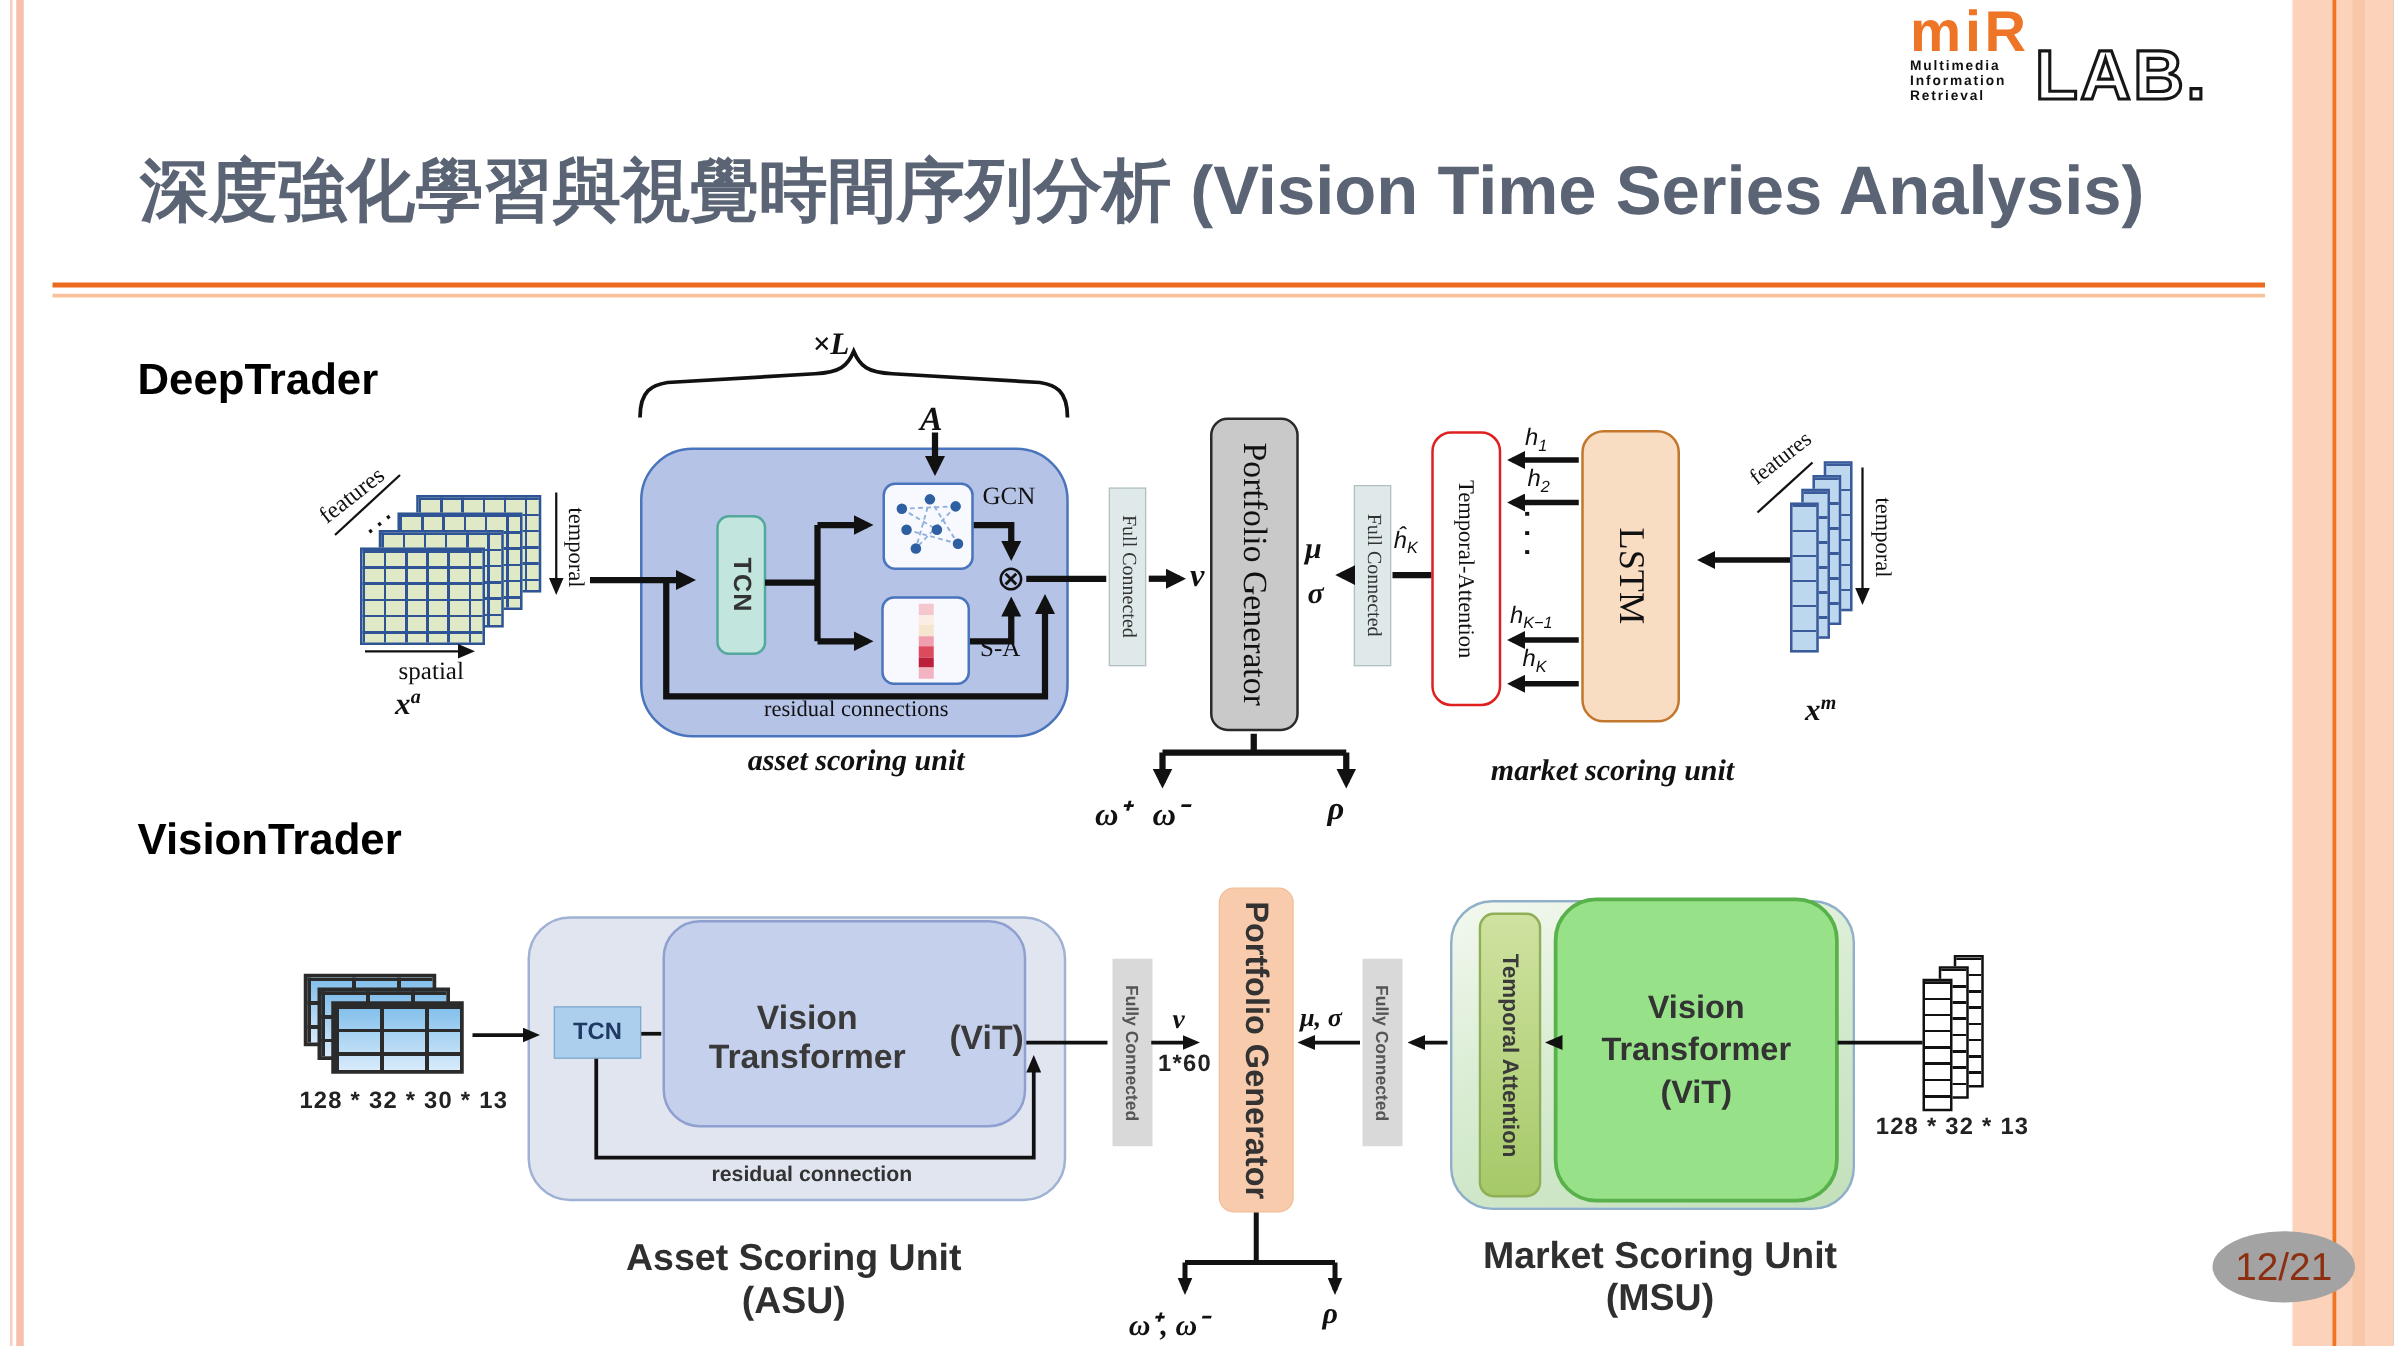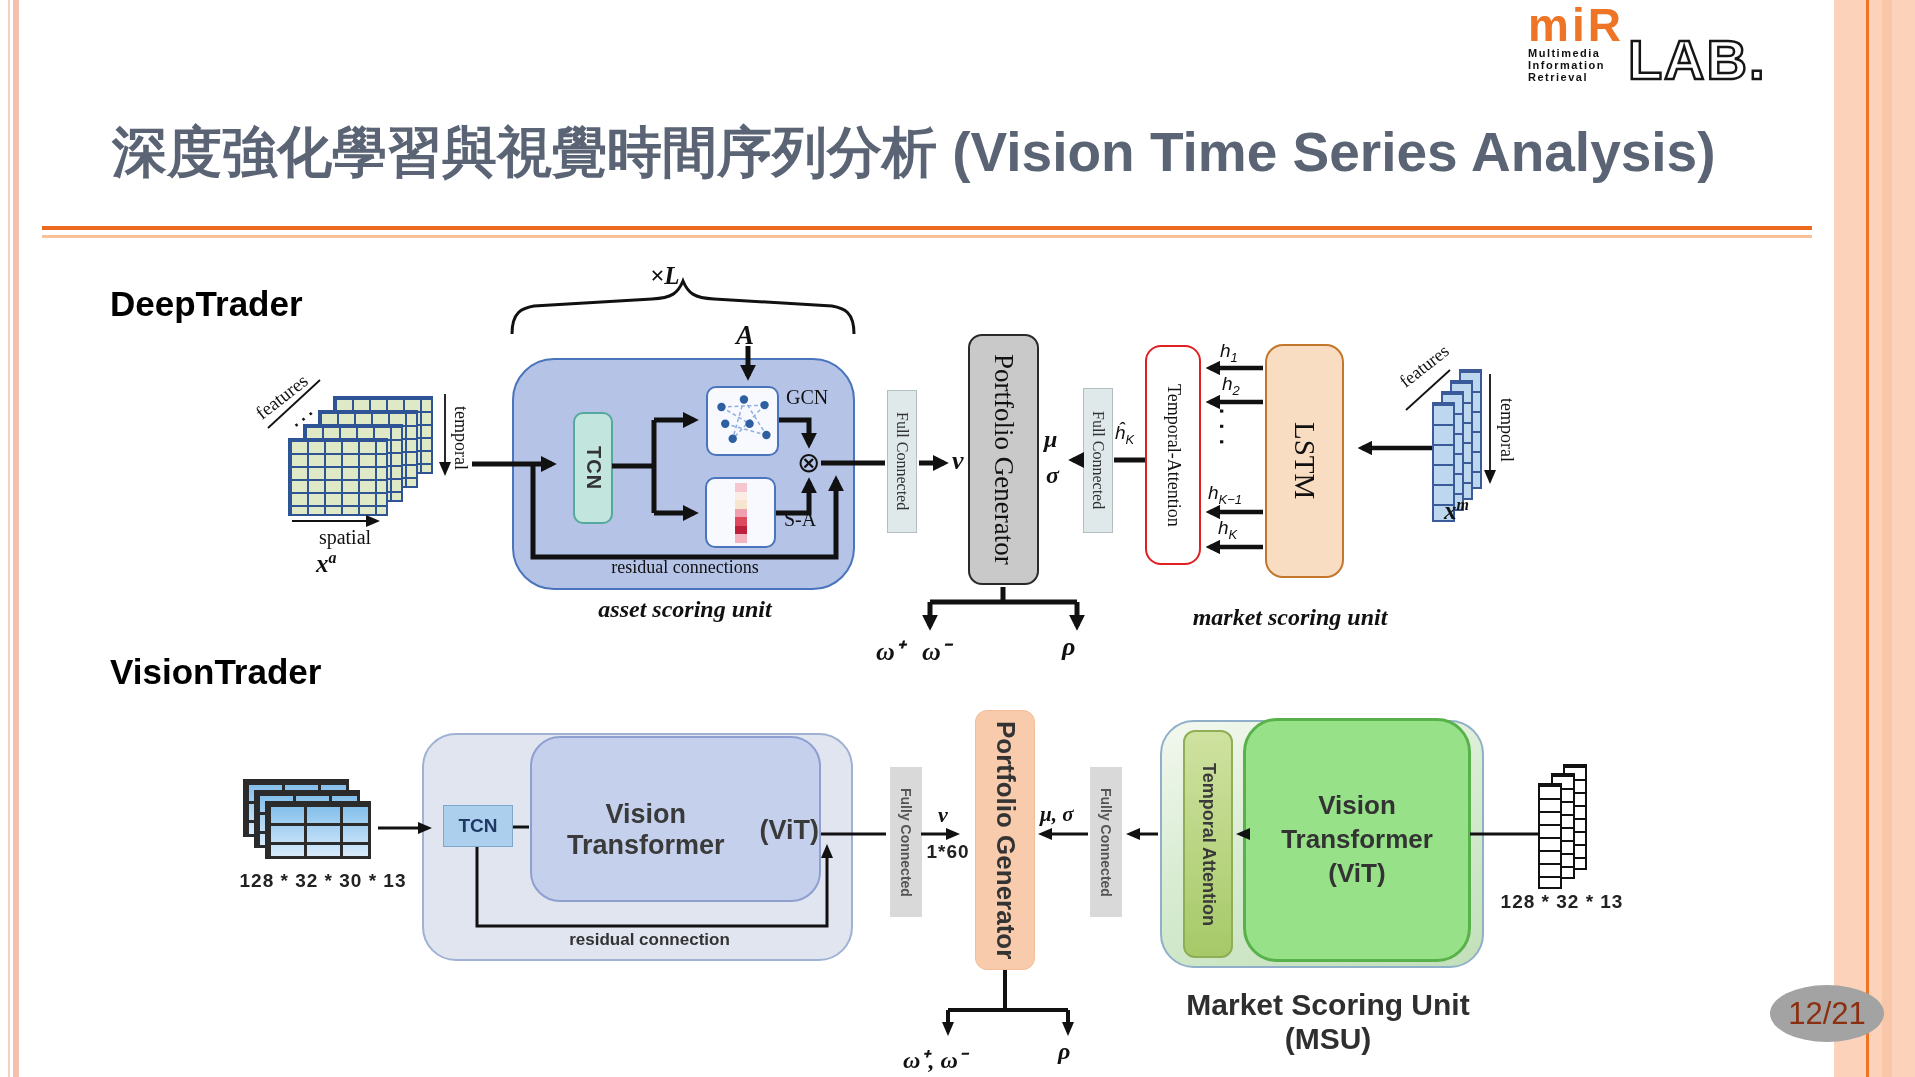--- a/index.html
+++ b/index.html
@@ -180,36 +180,37 @@
   <div class="abs hlab" style="left:1218px;top:517px;"><span>h</span><sub>K</sub></div>
   <div class="box lstm vt serif">LSTM</div>
   <div class="box serif" style="left:1180px;top:604px;width:220px;font-size:24px;font-style:italic;font-weight:600;">market scoring unit</div>
 
   <div class="abs bcol" style="left:1459px;top:369px;"></div>
   <div class="abs bcol" style="left:1450px;top:380px;"></div>
   <div class="abs bcol" style="left:1441px;top:391px;"></div>
   <div class="abs bcol" style="left:1432px;top:402px;"></div>
   <div class="abs serif" style="left:1396px;top:356px;font-size:18px;transform:rotate(-38deg);">features</div>
   <div class="abs serif vt" style="left:1496px;top:398px;font-size:18px;height:92px;">temporal</div>
-  <div class="abs mathbi" style="left:1444px;top:496px;font-size:25px;"><span>x</span><sup style="font-size:16px;">m</sup></div>
+  <div class="abs mathbi" style="left:1444px;top:554px;font-size:25px;"><span>x</span><sup style="font-size:16px;">m</sup></div>
 
   <div class="abs h2" style="left:110px;top:652px;">VisionTrader</div>
 
   <div class="abs brick" style="left:243px;top:779px;"></div>
   <div class="abs brick" style="left:254px;top:790px;"></div>
   <div class="abs brick" style="left:265px;top:801px;"></div>
   <div class="box dim-label" style="left:238px;top:870px;width:170px;text-align:center;">128 * 32 * 30 * 13</div>
 
   <div class="box asu-vt"></div>
   <div class="box tcn-vt">TCN</div>
   <div class="box vit-asu">
     <div>Vision Transformer</div>
     <div>(ViT)</div>
   </div>
   <div class="box" style="left:552px;top:930px;width:195px;font-weight:bold;font-size:17px;color:#333;">residual connection</div>
+  <div class="box capt" style="left:455px;top:990px;width:360px;">Asset Scoring Unit (ASU)</div>
 
   <div class="box fc-vt vt" style="left:890px;top:767px;">Fully Connected</div>
   <div class="abs mathi" style="left:938px;top:802px;font-size:22px;font-weight:bold;">ν</div>
   <div class="box dim-label" style="left:918px;top:841px;width:60px;">1*60</div>
   <div class="box pg-vt vt">Portfolio Generator</div>
   <div class="abs mathi" style="left:1040px;top:802px;font-size:21px;font-weight:bold;">μ, σ</div>
   <div class="box fc-vt vt" style="left:1090px;top:767px;">Fully Connected</div>
   <div class="abs mathi" style="left:903px;top:1042px;font-size:24px;font-weight:bold;">ω⁺, ω⁻</div>
   <div class="abs mathi" style="left:1058px;top:1038px;font-size:24px;font-weight:bold;">ρ</div>
 

